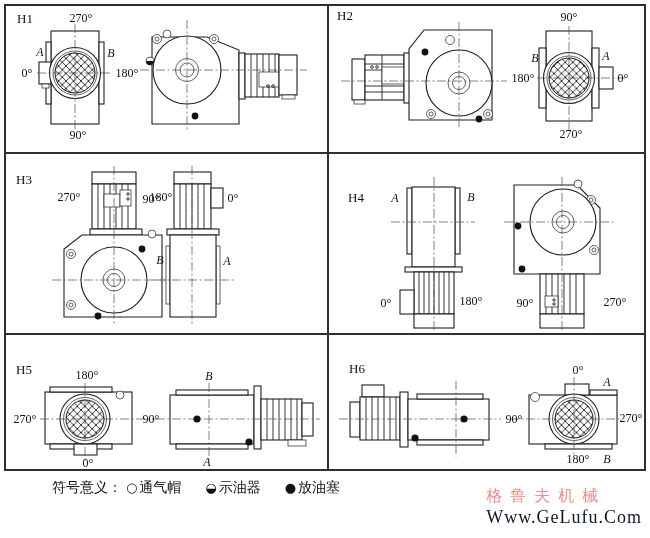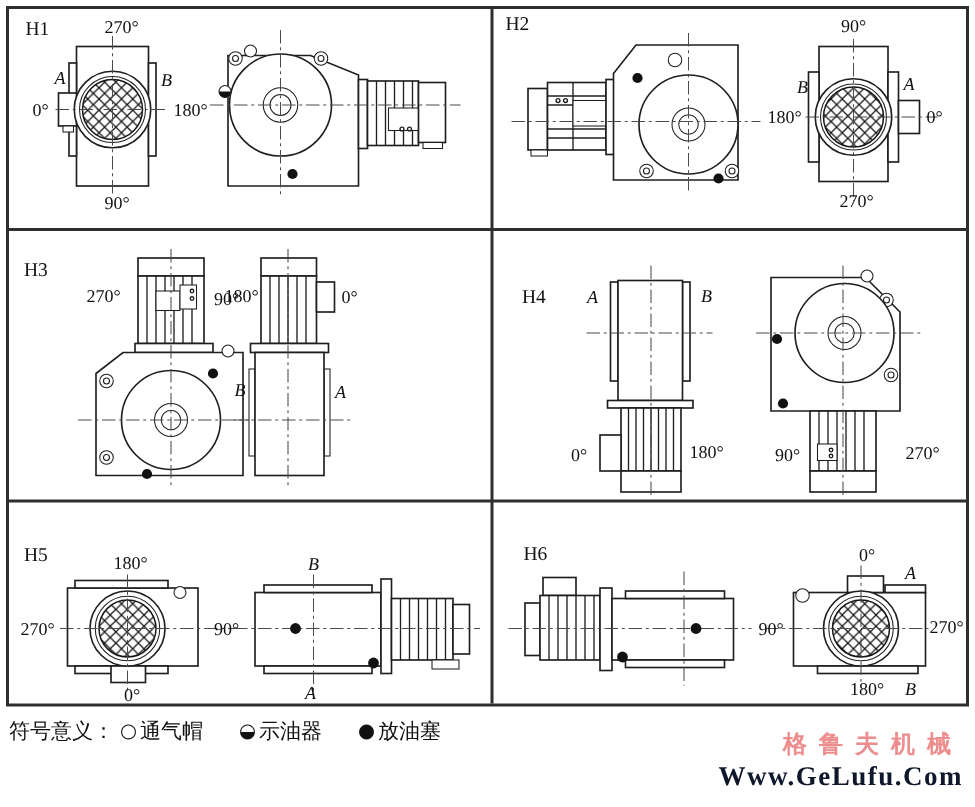--- a/index.html
+++ b/index.html
@@ -23,25 +23,25 @@
   .t{stroke-width:0.7;}
   .fin{fill:none;stroke:#1f1f1f;stroke-width:0.9;}
   .cl{fill:none;stroke:#4a4a4a;stroke-width:0.7;stroke-dasharray:9 2.5 2 2.5;}
   .lbl{font-family:"Liberation Serif",serif;font-size:12px;fill:#111;text-anchor:middle;}
   .it{font-style:italic;}
   .ttl{font-family:"Liberation Serif",serif;font-size:13px;fill:#111;}
   .drain{fill:#111;stroke:none;}
   
   .legend{position:absolute;left:6px;top:479px;display:flex;align-items:center;
           font-size:14px;color:#111;white-space:nowrap;}
-  .legend .prefix{margin-right:4px;}
+  .legend .prefix{margin-right:4px;margin-left:46px;}
   .legend .item{margin-right:24px;display:flex;align-items:center;}
   .sym{font-family:"DejaVu Sans",sans-serif;font-size:13px;margin-right:2px;position:relative;top:-1px;}
   
-  .wm{position:absolute;right:8px;top:486px;text-align:right;font-weight:bold;margin-left:36px;}
+  .wm{position:absolute;right:8px;top:486px;font-weight:normal;margin-left:36px;}
   .wm1{font-size:16px;letter-spacing:8px;color:#ed8d8d;}
   .wm2{font-size:18px;letter-spacing:1px;color:#0f172a;}
 </style>
 </head>
 <body>
 
 <div class="page">
 
   <svg width="0" height="0" style="position:absolute" aria-hidden="true">
     <defs>

